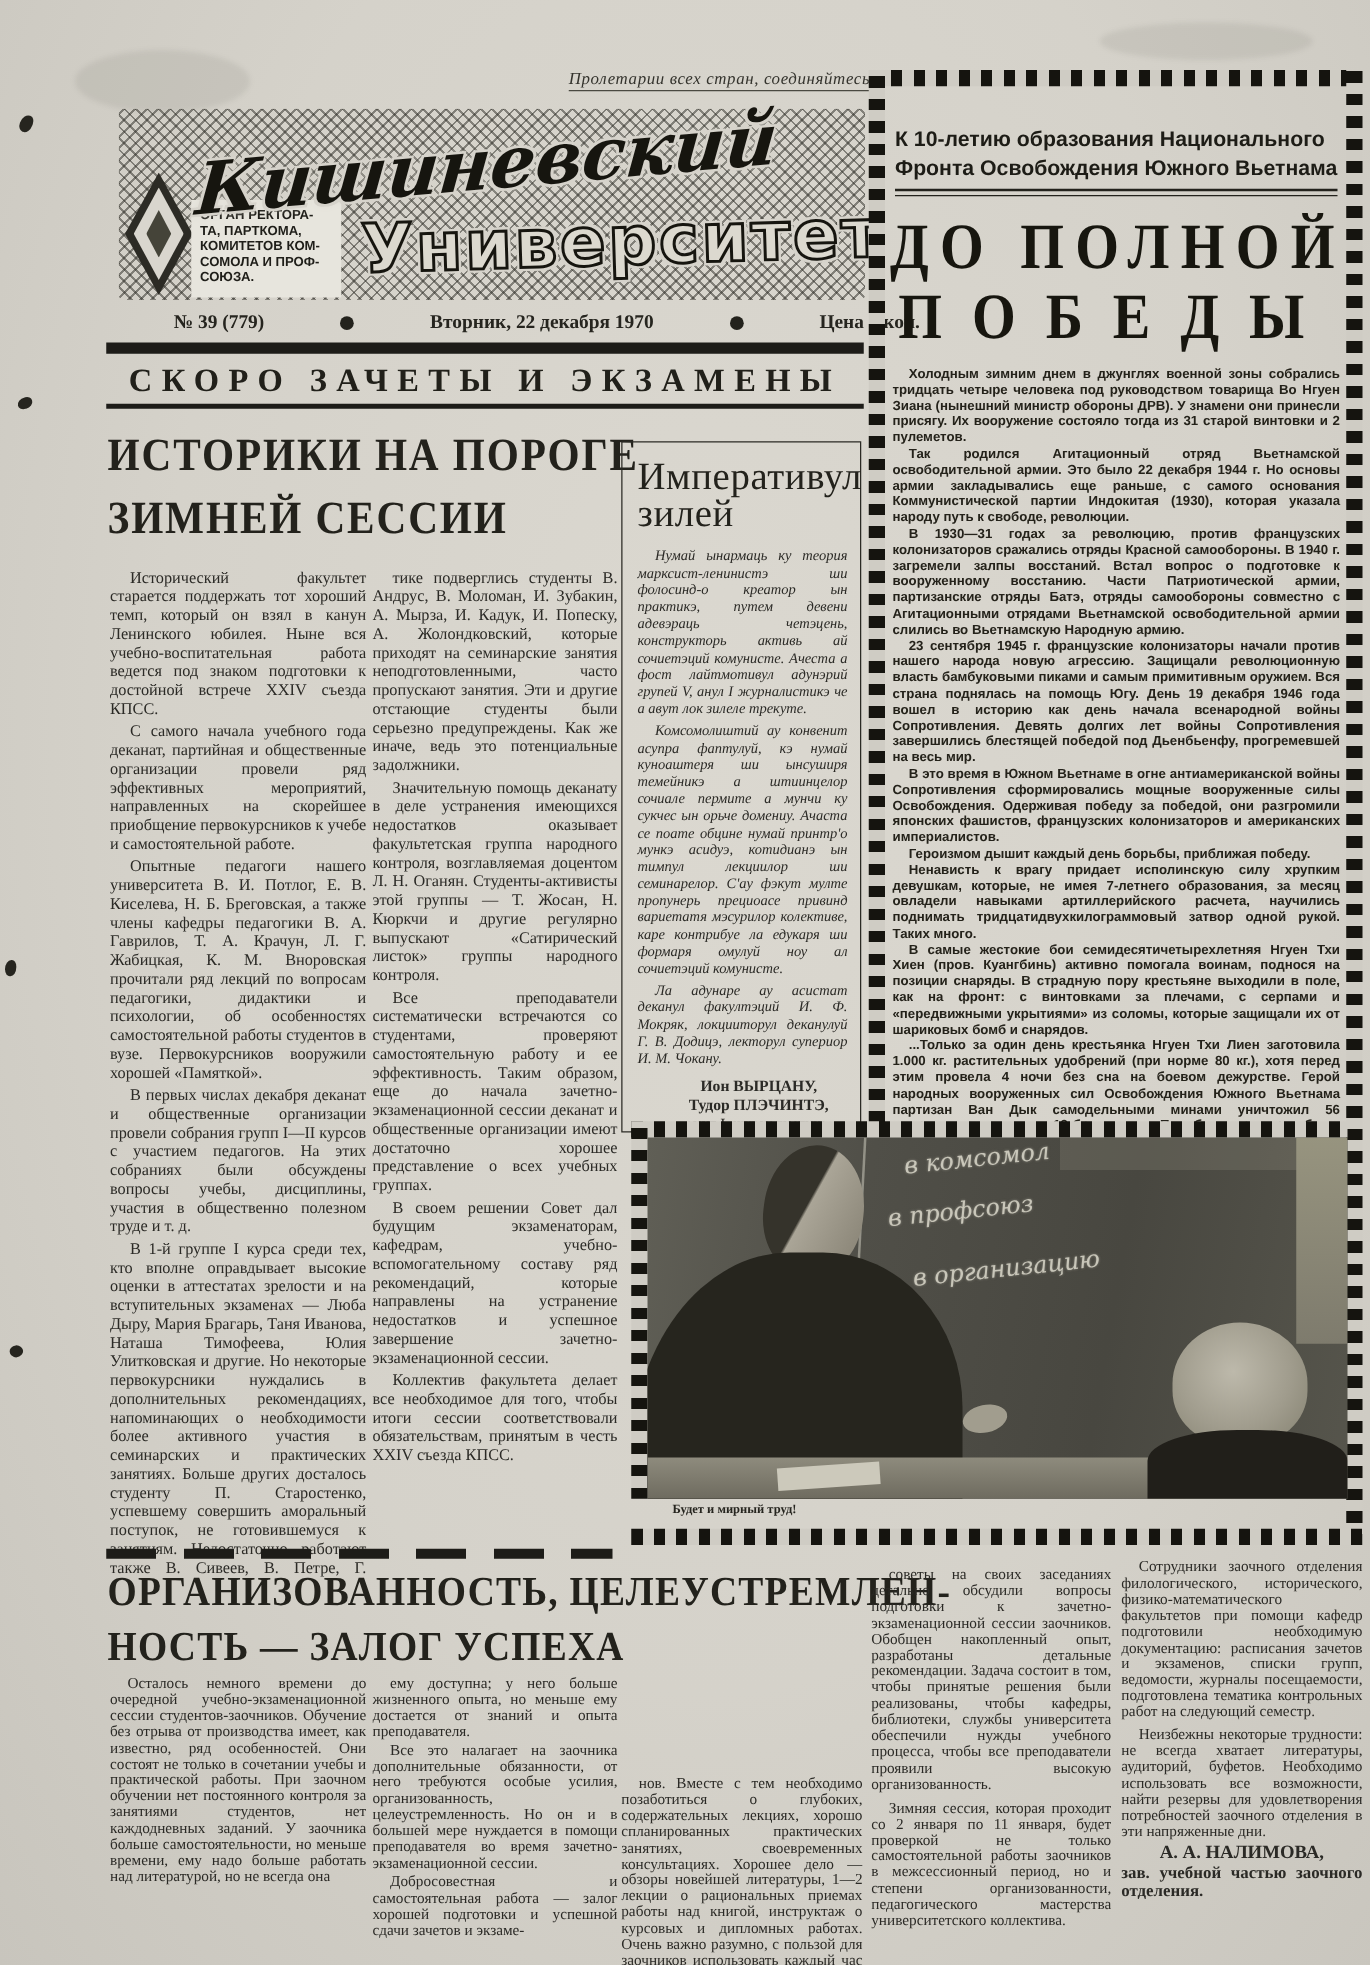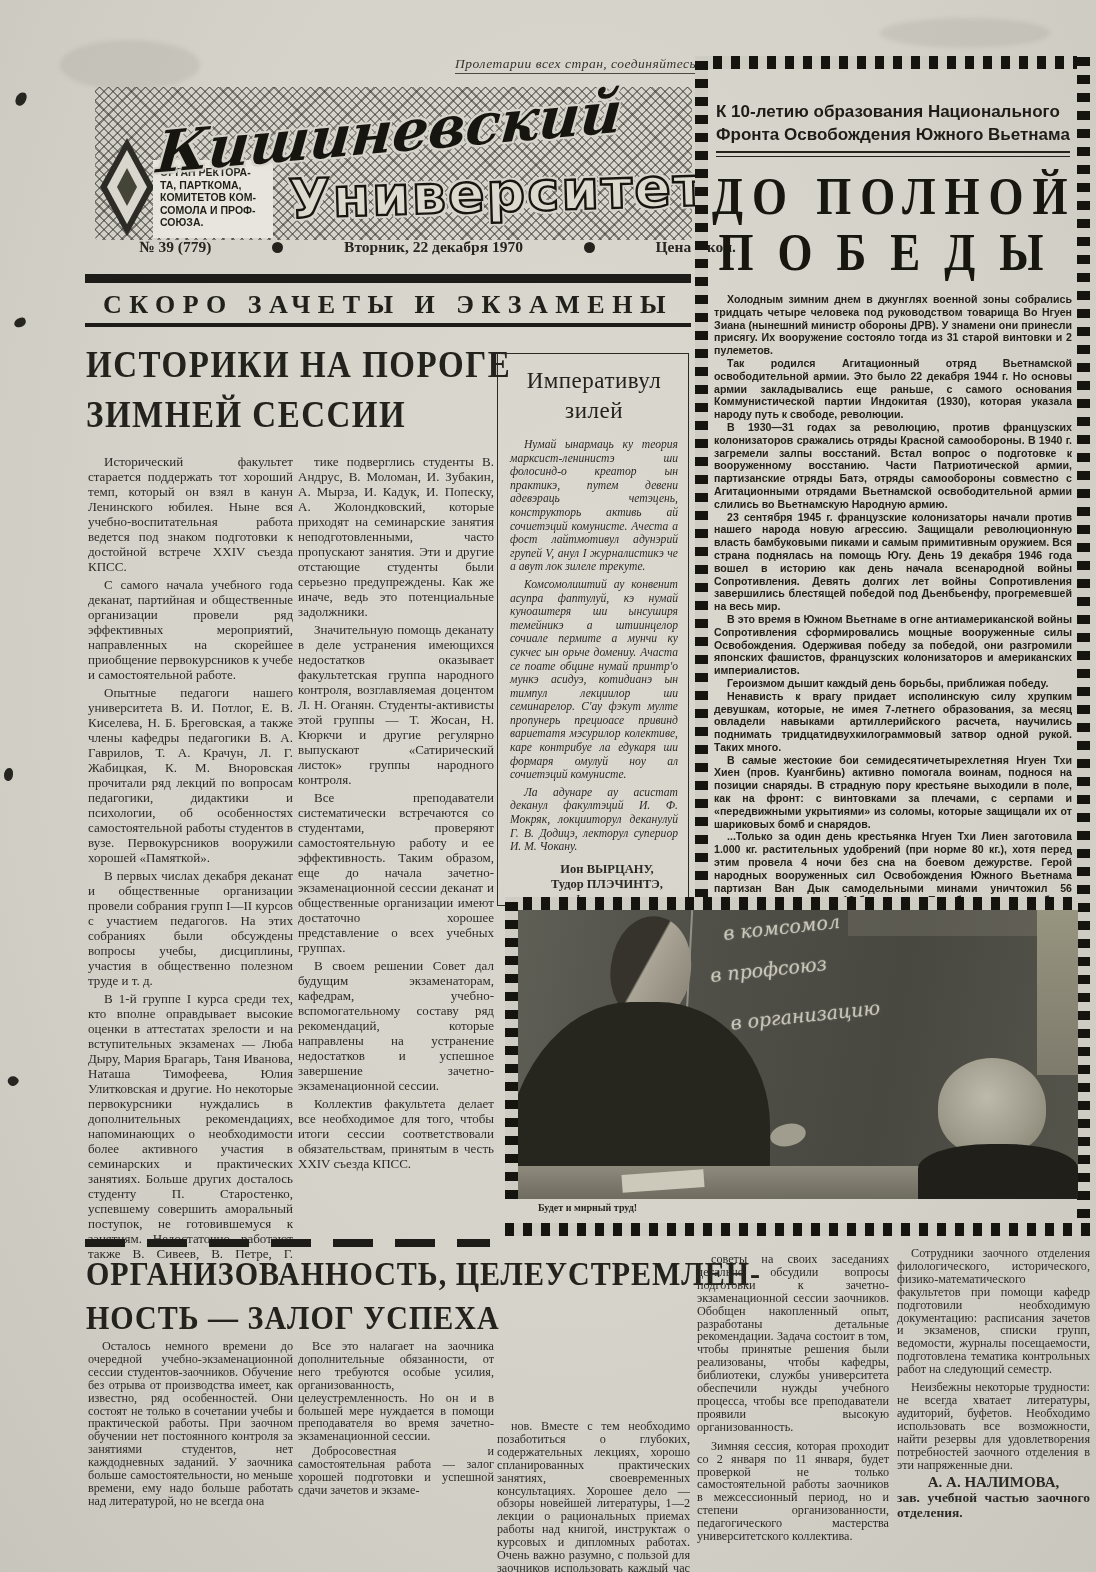--- a/index.html
+++ b/index.html
@@ -37,21 +37,21 @@
   
   .section-head{font-weight:bold;font-size:26px;letter-spacing:7.5px;text-align:center;
     color:#21201a;white-space:nowrap;}
   
   .hist-title{font-weight:bold;font-size:33px;line-height:45px;letter-spacing:1.5px;color:#23221c;
     transform:scaleY(1.12);transform-origin:left top;}
   .col{position:absolute;text-align:justify;font-size:13px;line-height:15px;overflow:hidden;margin-top:24px;}
   .col p{margin:0 0 3px 0;text-indent:16px;}
   
   .imp-box{border:1.6px solid #2b2a24;padding:12px 10px 8px 12px;box-sizing:border-box;}
-  .imp-title{font-size:23px;line-height:30px;color:#23221c;margin-bottom:12px;letter-spacing:.5px;text-align:center;}
+  .imp-title{font-size:31px;line-height:30px;color:#23221c;margin-bottom:12px;letter-spacing:.5px;}
   .imp-body{font-style:italic;font-size:11.6px;line-height:13.6px;text-align:justify;}
   .imp-body p{margin:0 0 4px 0;text-indent:14px;}
   .imp-by{font-weight:bold;font-size:12.5px;line-height:15px;text-align:center;padding-left:26px;margin-top:8px;}
   
   .check-h{background:repeating-linear-gradient(90deg,#15140f 0 9px,#cfccc4 9px 18px);}
   .check-v{background:repeating-linear-gradient(0deg,#15140f 0 9px,#cfccc4 9px 18px);}
   .kicker{font-family:"Liberation Sans", sans-serif;font-weight:bold;font-size:17px;line-height:23px;
     color:#1d1c16;padding:0 4px;margin-top:16px;}
   .dbl-rule{border-top:2.4px solid #23221c;border-bottom:1.2px solid #23221c;height:3px;}
   .viet-head{font-weight:bold;font-size:45px;color:#17160f;text-align:center;white-space:nowrap;
@@ -98,21 +98,21 @@
   <div class="abs diamond" style="left:107px;top:150px;width:40px;height:74px;background:#d9d6ce;"></div>
   <div class="abs diamond" style="left:117px;top:168px;width:20px;height:38px;background:#454439;"></div>
   <div class="abs organ-box" style="left:156px;top:163px;width:106px;height:66px;">ОРГАН РЕКТОРА-
 ТА,  ПАРТКОМА,
 КОМИТЕТОВ КОМ-
 СОМОЛА И ПРОФ-
 СОЮЗА.</div>
   <div class="abs script-title" style="left:160px;top:118px;">Кишиневский</div>
   <div class="abs outline-title" style="left:288px;top:168px;">Университет</div>
 
-  <div class="abs issueline" style="left:95px;top:236px;width:597px;height:22px;">
+  <div class="abs issueline" style="left:95px;top:247px;width:597px;height:22px;">
     <span>№ 39 (779)</span>
     <span class="dot"></span>
     <span>Вторник, 22 декабря 1970</span>
     <span class="dot"></span>
     <span>Цена 2 коп.</span>
   </div>
   <div class="abs bar" style="left:85px;top:274px;width:606px;height:9px;"></div>
 
   <div class="abs section-head" style="left:85px;top:290px;width:606px;">СКОРО ЗАЧЕТЫ И ЭКЗАМЕНЫ</div>
   <div class="abs bar" style="left:85px;top:323px;width:606px;height:4px;"></div>
@@ -213,20 +213,21 @@
   <div class="abs dash-rule" style="left:85px;top:1239px;width:405px;height:8px;"></div>
 
   <div class="abs zalog-title" style="left:86px;top:1252px;">
     <div>ОРГАНИЗОВАННОСТЬ, ЦЕЛЕУСТРЕМЛЕН-</div>
     <div>НОСТЬ — ЗАЛОГ УСПЕХА</div>
   </div>
   <div class="b-col" style="left:88px;top:1340px;width:205px;height:232px;">
     <p>Осталось немного времени до очередной учебно-экзаменационной сессии студентов-заочников. Обучение без отрыва от производства имеет, как известно, ряд особенностей. Они состоят не только в сочетании учебы и практической работы. При заочном обучении нет постоянного контроля за занятиями студентов, нет каждодневных заданий. У заочника больше самостоятельности, но меньше времени, ему надо больше работать над литературой, но не всегда она</p>
   </div>
   <div class="b-col" style="left:298px;top:1340px;width:196px;height:232px;">
+    <p>ему доступна; у него больше жизненного опыта, но меньше ему достается от знаний и опыта преподавателя.</p>
     <p>Все это налагает на заочника дополнительные обязанности, от него требуются особые усилия, организованность, целеустремленность. Но он и в большей мере нуждается в помощи преподавателя во время зачетно-экзаменационной сессии.</p>
     <p>Добросовестная и самостоятельная работа — залог хорошей подготовки и успешной сдачи зачетов и экзаме-</p>
   </div>
   <div class="b-col" style="left:497px;top:1420px;width:193px;height:232px;">
     <p>нов. Вместе с тем необходимо позаботиться о глубоких, содержательных лекциях, хорошо спланированных практических занятиях, своевременных консультациях. Хорошее дело — обзоры новейшей литературы, 1—2 лекции о рациональных приемах работы над книгой, инструктаж о курсовых и дипломных работах. Очень важно разумно, с пользой для заочников использовать каждый час короткой, до предела насыщенной сессии.</p>
     <p>Многие кафедры, Ученые</p>
   </div>
   <div class="b-col" style="left:697px;top:1253px;width:192px;height:319px;">
     <p>советы на своих заседаниях детально обсудили вопросы подготовки к зачетно-экзаменационной сессии заочников. Обобщен накопленный опыт, разработаны детальные рекомендации. Задача состоит в том, чтобы принятые решения были реализованы, чтобы кафедры, библиотеки, службы университета обеспечили нужды учебного процесса, чтобы все преподаватели проявили высокую организованность.</p>
     <p style="margin-top:6px;">Зимняя сессия, которая проходит со 2 января по 11 января, будет проверкой не только самостоятельной работы заочников в межсессионный период, но и степени организованности, педагогического мастерства университетского коллектива.</p>

